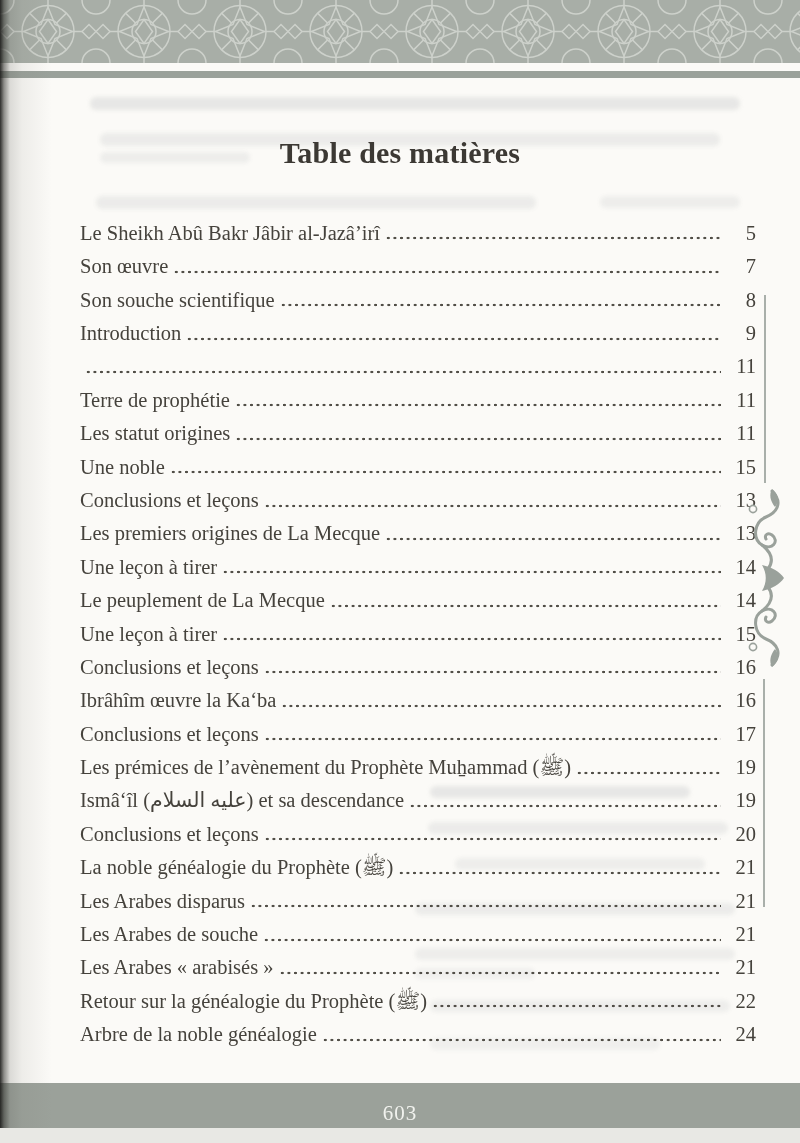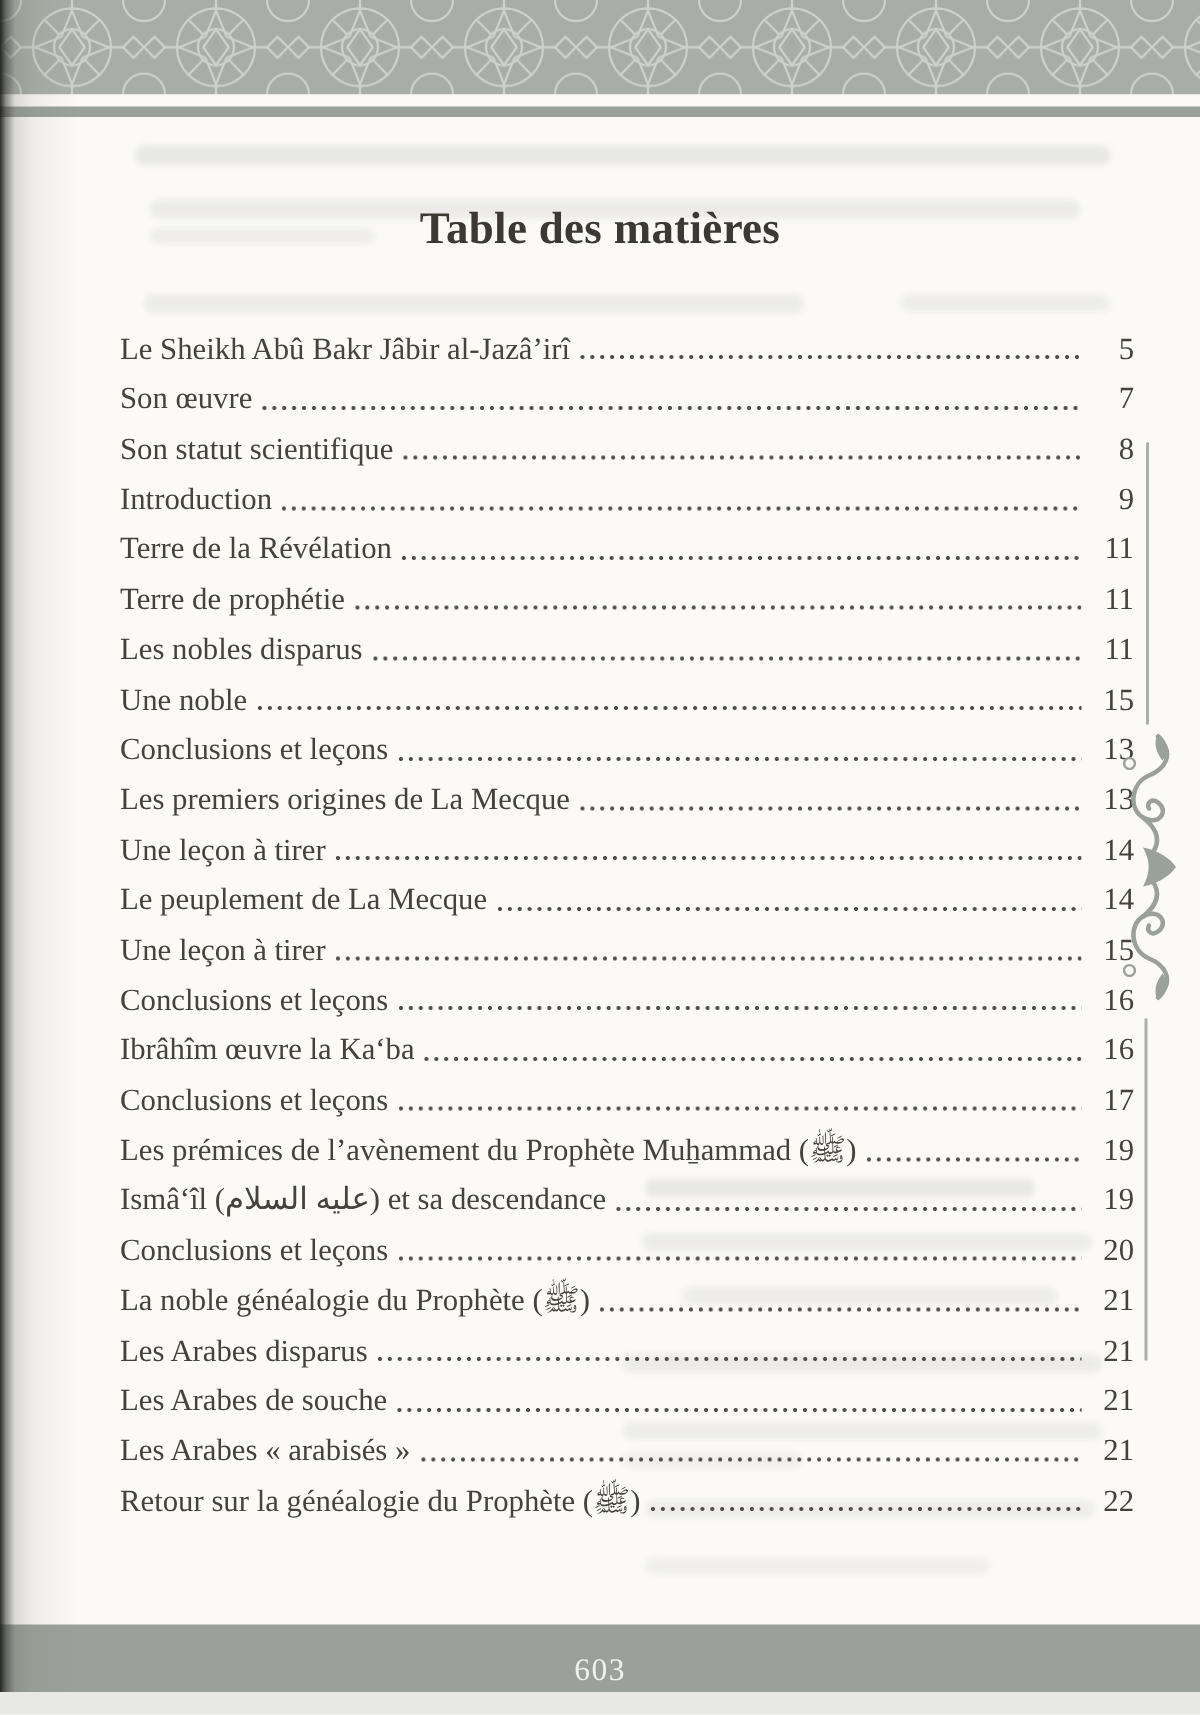--- a/index.html
+++ b/index.html
@@ -129,41 +129,40 @@
         <span class="toc-label">Le Sheikh Abû Bakr Jâbir al-Jazâ’irî</span>
         <span class="toc-leader"></span>
         <span class="toc-page">5</span>
       </div>
       <div class="toc-row">
         <span class="toc-label">Son œuvre</span>
         <span class="toc-leader"></span>
         <span class="toc-page">7</span>
       </div>
       <div class="toc-row">
-        <span class="toc-label">Son statut scientifique</span>
+        <span class="toc-label">Son souche scientifique</span>
         <span class="toc-leader"></span>
         <span class="toc-page">8</span>
       </div>
       <div class="toc-row">
         <span class="toc-label">Introduction</span>
         <span class="toc-leader"></span>
         <span class="toc-page">9</span>
       </div>
       <div class="toc-row">
-        <span class="toc-label">Terre de la Révélation</span>
         <span class="toc-leader"></span>
         <span class="toc-page">11</span>
       </div>
       <div class="toc-row">
         <span class="toc-label">Terre de prophétie</span>
         <span class="toc-leader"></span>
         <span class="toc-page">11</span>
       </div>
       <div class="toc-row">
-        <span class="toc-label">Les nobles disparus</span>
+        <span class="toc-label">Les statut origines</span>
         <span class="toc-leader"></span>
         <span class="toc-page">11</span>
       </div>
       <div class="toc-row">
         <span class="toc-label">Une noble</span>
         <span class="toc-leader"></span>
         <span class="toc-page">15</span>
       </div>
       <div class="toc-row">
         <span class="toc-label">Conclusions et leçons</span>
@@ -237,20 +236,25 @@
       </div>
       <div class="toc-row">
         <span class="toc-label">Les Arabes « arabisés »</span>
         <span class="toc-leader"></span>
         <span class="toc-page">21</span>
       </div>
       <div class="toc-row">
         <span class="toc-label">Retour sur la généalogie du Prophète (ﷺ)</span>
         <span class="toc-leader"></span>
         <span class="toc-page">22</span>
+      </div>
+      <div class="toc-row">
+        <span class="toc-label">Arbre de la noble généalogie</span>
+        <span class="toc-leader"></span>
+        <span class="toc-page">24</span>
       </div>
     </div>
 
   <div class="side-rule-top"></div>
   <div class="side-rule-bottom"></div>
   <svg class="ornament" viewBox="0 0 52 190" aria-hidden="true">
     <g stroke="#9aa19b" fill="none" stroke-width="3" stroke-linecap="round">
       <path d="M30 8 C42 20 34 30 24 34 C12 39 10 56 20 62 C30 68 38 58 30 52 C26 49 22 52 24 56"></path>
       <path d="M20 62 C30 70 32 78 26 86"></path>
       <path d="M30 182 C42 170 34 160 24 156 C12 151 10 134 20 128 C30 122 38 132 30 138 C26 141 22 138 24 134"></path>

